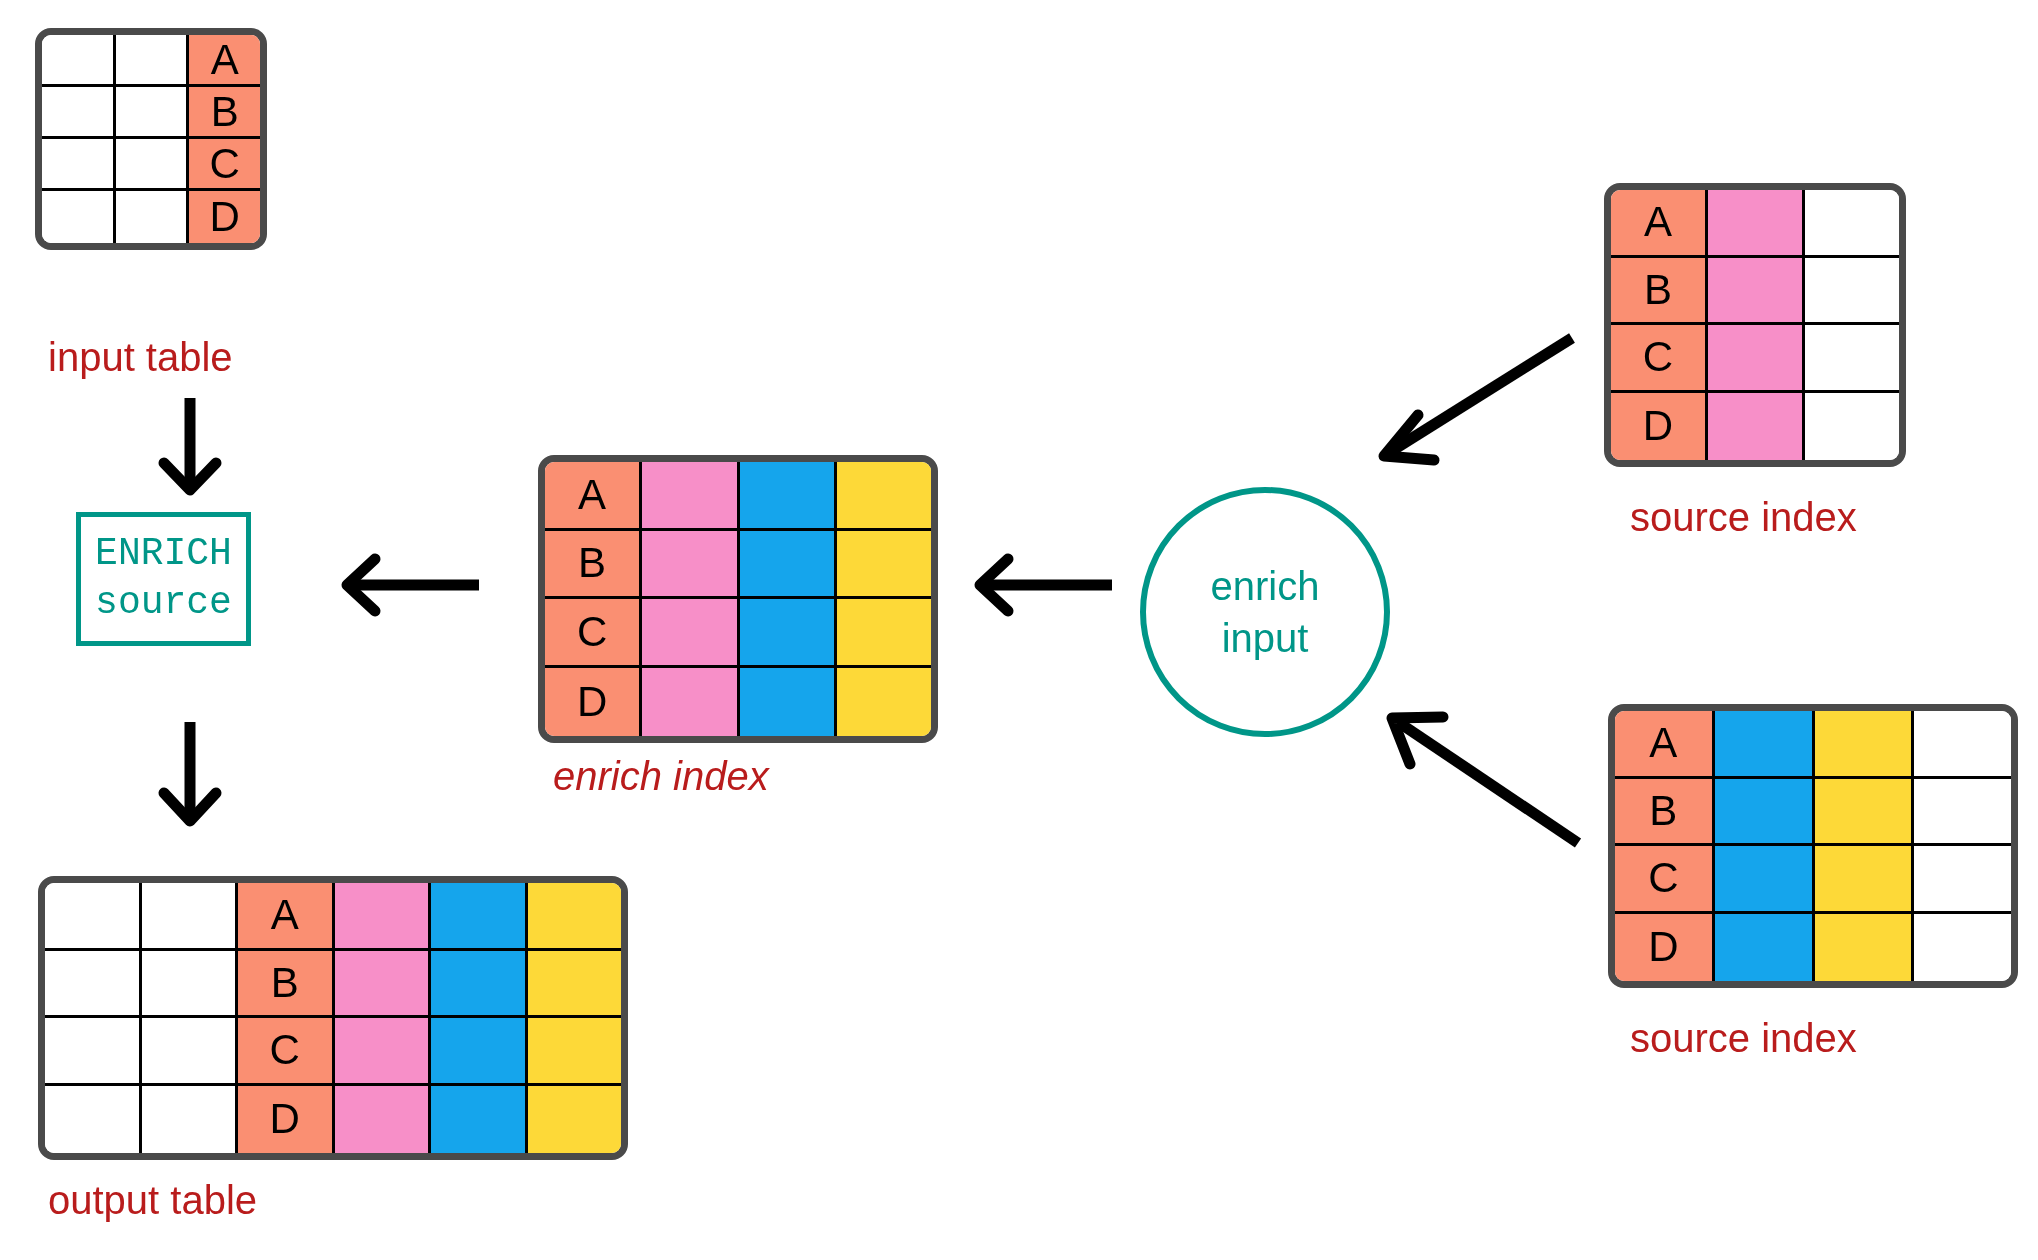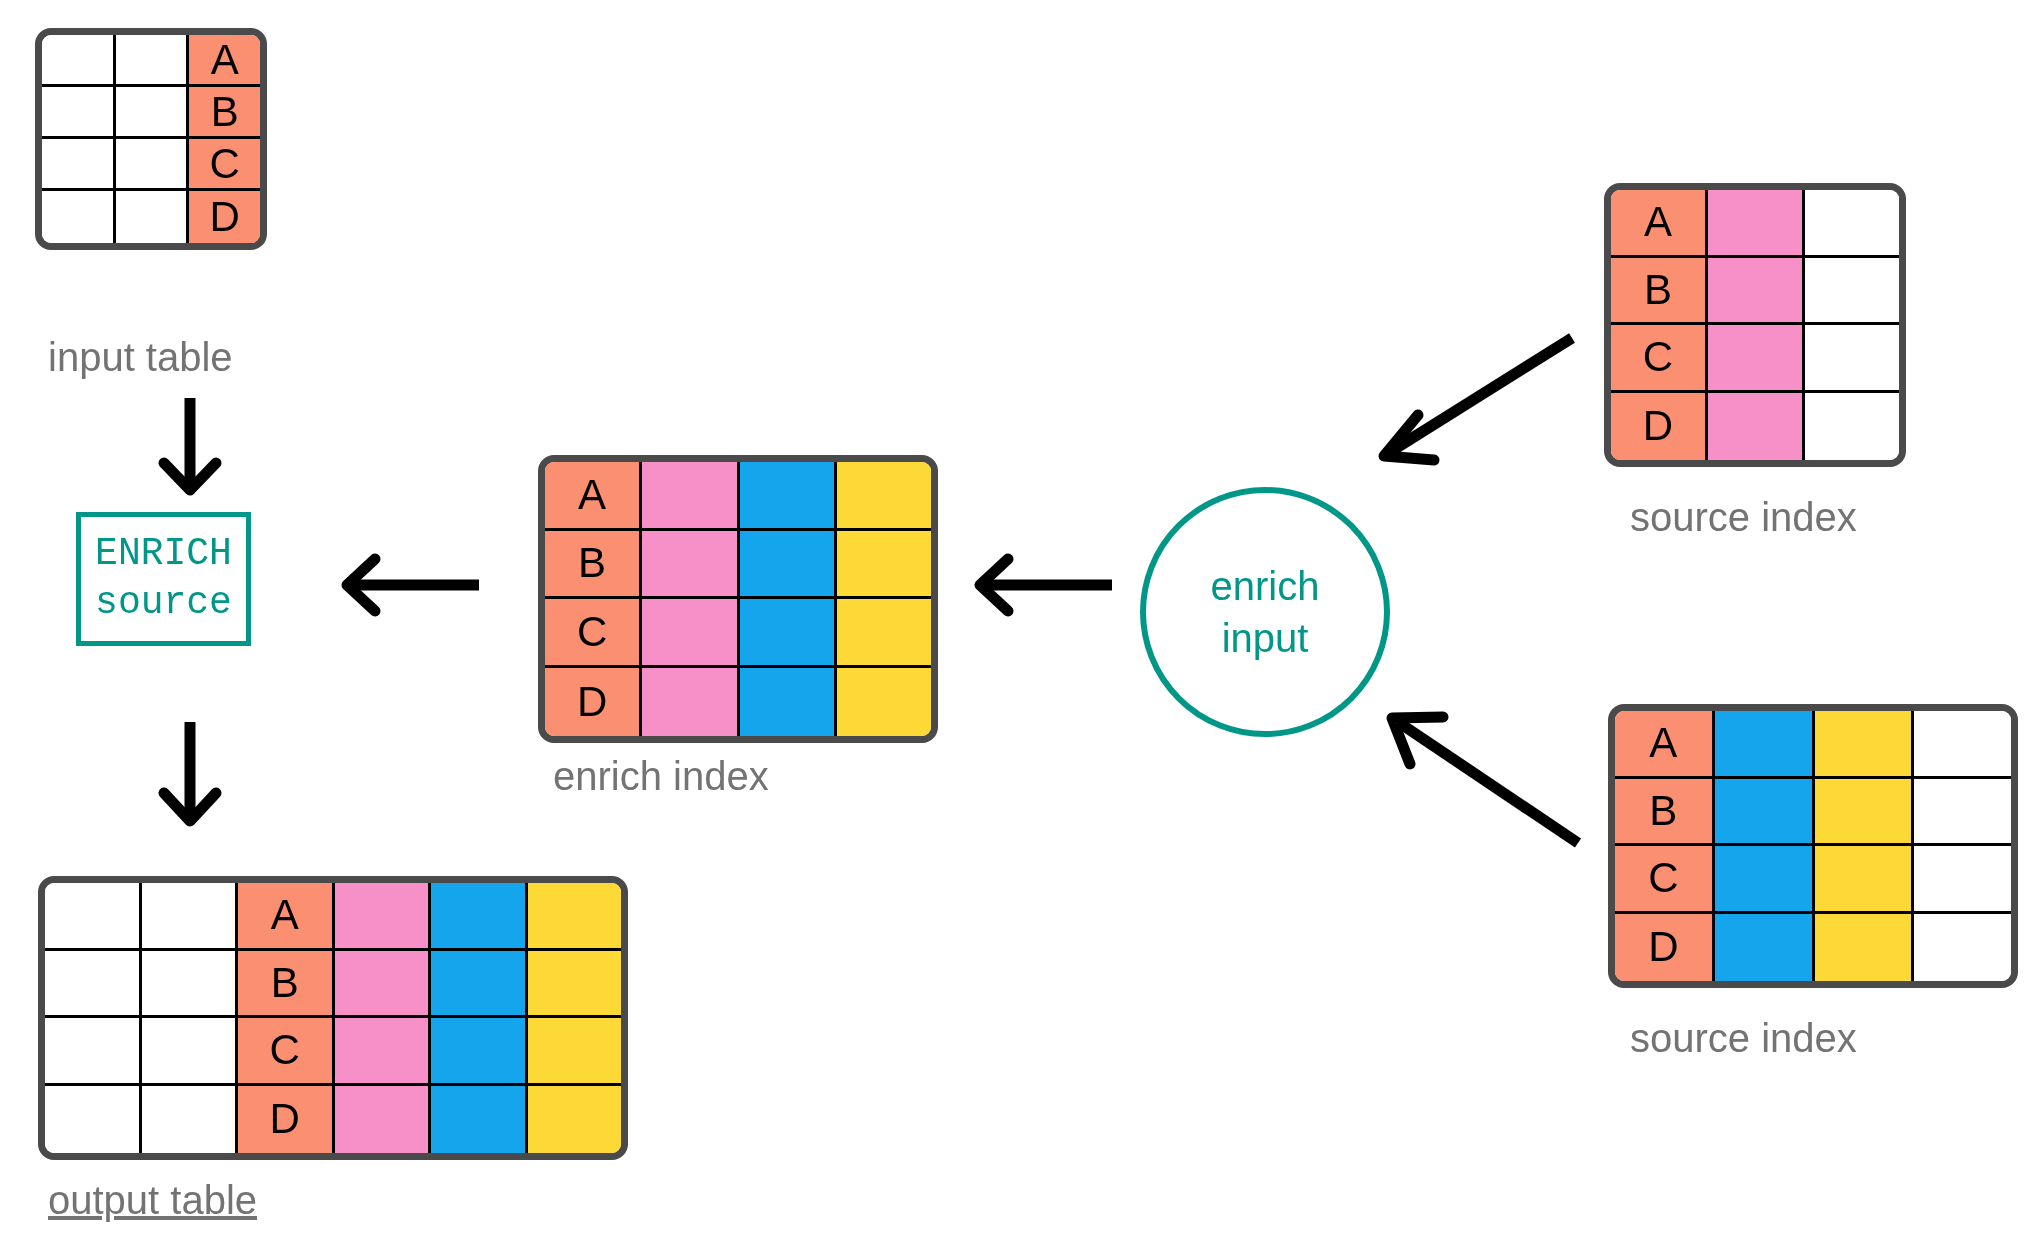--- a/index.html
+++ b/index.html
@@ -53,21 +53,21 @@
   .c-orange { background: #fa8f72; }
   .c-pink   { background: #f78fc8; }
   .c-blue   { background: #15a5ec; }
   .c-yellow { background: #fdd938; }
   .c-white  { background: #ffffff; }
 
   
   .caption {
     position: absolute;
     font-size: 40px;
-    color: #737373;
+    color: #b91c1c;
     white-space: nowrap;
     line-height: 1;
   }
 
   
   #enrich-command-box {
     position: absolute;
     border: 5px solid #009688;
     box-sizing: border-box;
     background: #ffffff;
@@ -181,21 +181,21 @@
     </div>
     <div class="trow">
       <div class="tcell c-white"></div>
       <div class="tcell c-white"></div>
       <div class="tcell c-orange">D</div>
       <div class="tcell c-pink"></div>
       <div class="tcell c-blue"></div>
       <div class="tcell c-yellow"></div>
     </div>
   </div>
-  <div class="caption" style="left:48px; top:1180px;text-decoration:underline;">output table</div>
+  <div class="caption" style="left:48px; top:1180px;">output table</div>
 
   <div class="tbl" id="enrich-index-table" style="left:538px; top:455px; width:400px; height:288px;">
     <div class="trow">
       <div class="tcell c-orange">A</div>
       <div class="tcell c-pink"></div>
       <div class="tcell c-blue"></div>
       <div class="tcell c-yellow"></div>
     </div>
     <div class="trow">
       <div class="tcell c-orange">B</div>
@@ -209,21 +209,21 @@
       <div class="tcell c-blue"></div>
       <div class="tcell c-yellow"></div>
     </div>
     <div class="trow">
       <div class="tcell c-orange">D</div>
       <div class="tcell c-pink"></div>
       <div class="tcell c-blue"></div>
       <div class="tcell c-yellow"></div>
     </div>
   </div>
-  <div class="caption" style="left:553px; top:756px;">enrich index</div>
+  <div class="caption" style="left:553px; top:756px;font-style:italic;">enrich index</div>
 
   <div id="enrich-policy-circle" style="left:1140px; top:487px; width:250px; height:250px;">
     <div>enrich</div>
     <div>input</div>
   </div>
 
   <div class="tbl" id="source-index-top" style="left:1604px; top:183px; width:302px; height:284px;">
     <div class="trow">
       <div class="tcell c-orange">A</div>
       <div class="tcell c-pink"></div>

